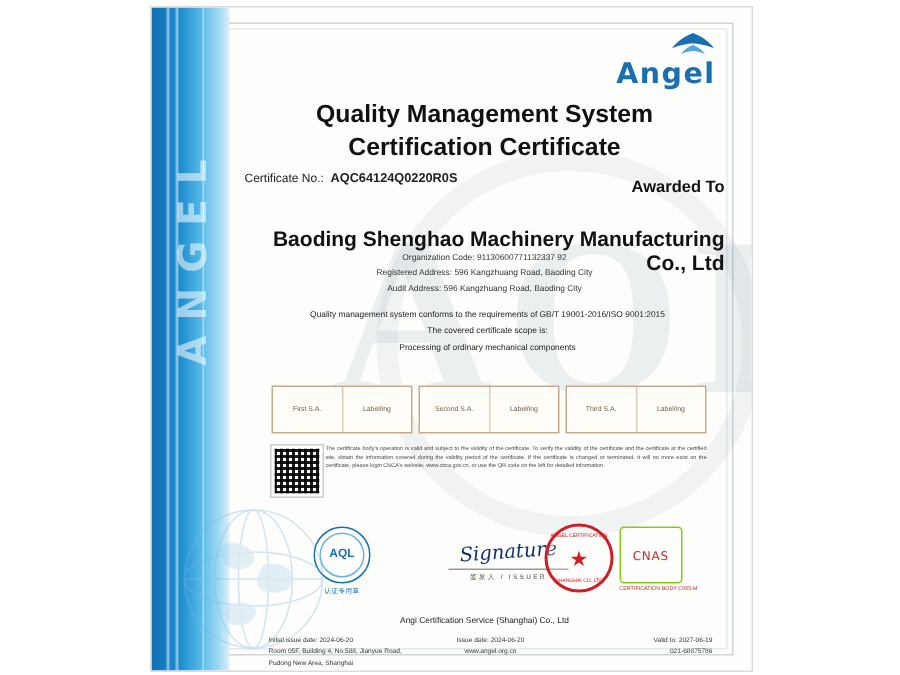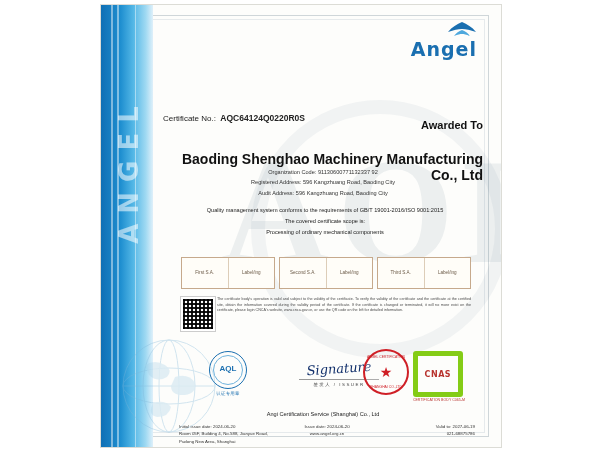--- a/index.html
+++ b/index.html
@@ -158,23 +158,23 @@
     position:absolute;left:50%;top:50%;transform:translate(-50%,-50%);
     color:#cf1f26;font-size:14px;line-height:1;
   }
   .seal-red .txt-top,.seal-red .txt-bot{
     position:absolute;left:0;right:0;text-align:center;color:#cf1f26;font-size:3.4px;
   }
   .seal-red .txt-top{top:4px;}
   .seal-red .txt-bot{bottom:4px;}
   .seal-cnas{position:absolute;right:10px;top:4px;text-align:center;}
   .seal-cnas .box{
-    width:40px;height:36px;border:5px solid #84cc16;border-radius:3px;
+    width:40px;height:36px;border:1px solid #84cc16;border-radius:3px;
     display:flex;align-items:center;justify-content:center;
-    color:#b8332e;font-size:8px;font-weight:bold;letter-spacing:.5px;
+    color:#b8332e;font-size:8px;font-weight:normal;letter-spacing:.5px;
     font-family:"DejaVu Sans",sans-serif;
   }
   .seal-cnas .cap{font-size:3.6px;color:#b8332e;margin-top:1px;}
   
   .footer-org{
     position:absolute;left:0;right:10px;top:406px;text-align:center;
     font-size:5.6px;color:#222;
   }
   .footer-grid{
     position:absolute;left:16px;right:18px;top:418px;
@@ -211,20 +211,24 @@
     <div class="content">
 
       <div class="logo">
         <svg class="logo-mark" width="30" height="16" viewBox="0 0 30 16">
           <path d="M15 1 C10 3 5 6 1 11 C7 9 11 8 15 8 C19 8 23 9 29 11 C25 6 20 3 15 1 Z" fill="#1a6fb0"></path>
           <path d="M15 9 C12 10 9 12 7 15 C11 13.5 13 13 15 13 C17 13 19 13.5 23 15 C21 12 18 10 15 9 Z" fill="#4ea8dd"></path>
         </svg>
         <div class="logo-text">Angel</div>
       </div>
 
+      <div class="title">
+        <div>Quality Management System</div>
+        <div>Certification Certificate</div>
+      </div>
 
       <div class="cert-no">
         <span>Certificate No.:</span>
         &nbsp;<b>AQC64124Q0220R0S</b>
       </div>
 
       <div class="awarded">Awarded To</div>
       <div class="company">Baoding Shenghao Machinery Manufacturing Co., Ltd</div>
 
       <div class="org-lines">

